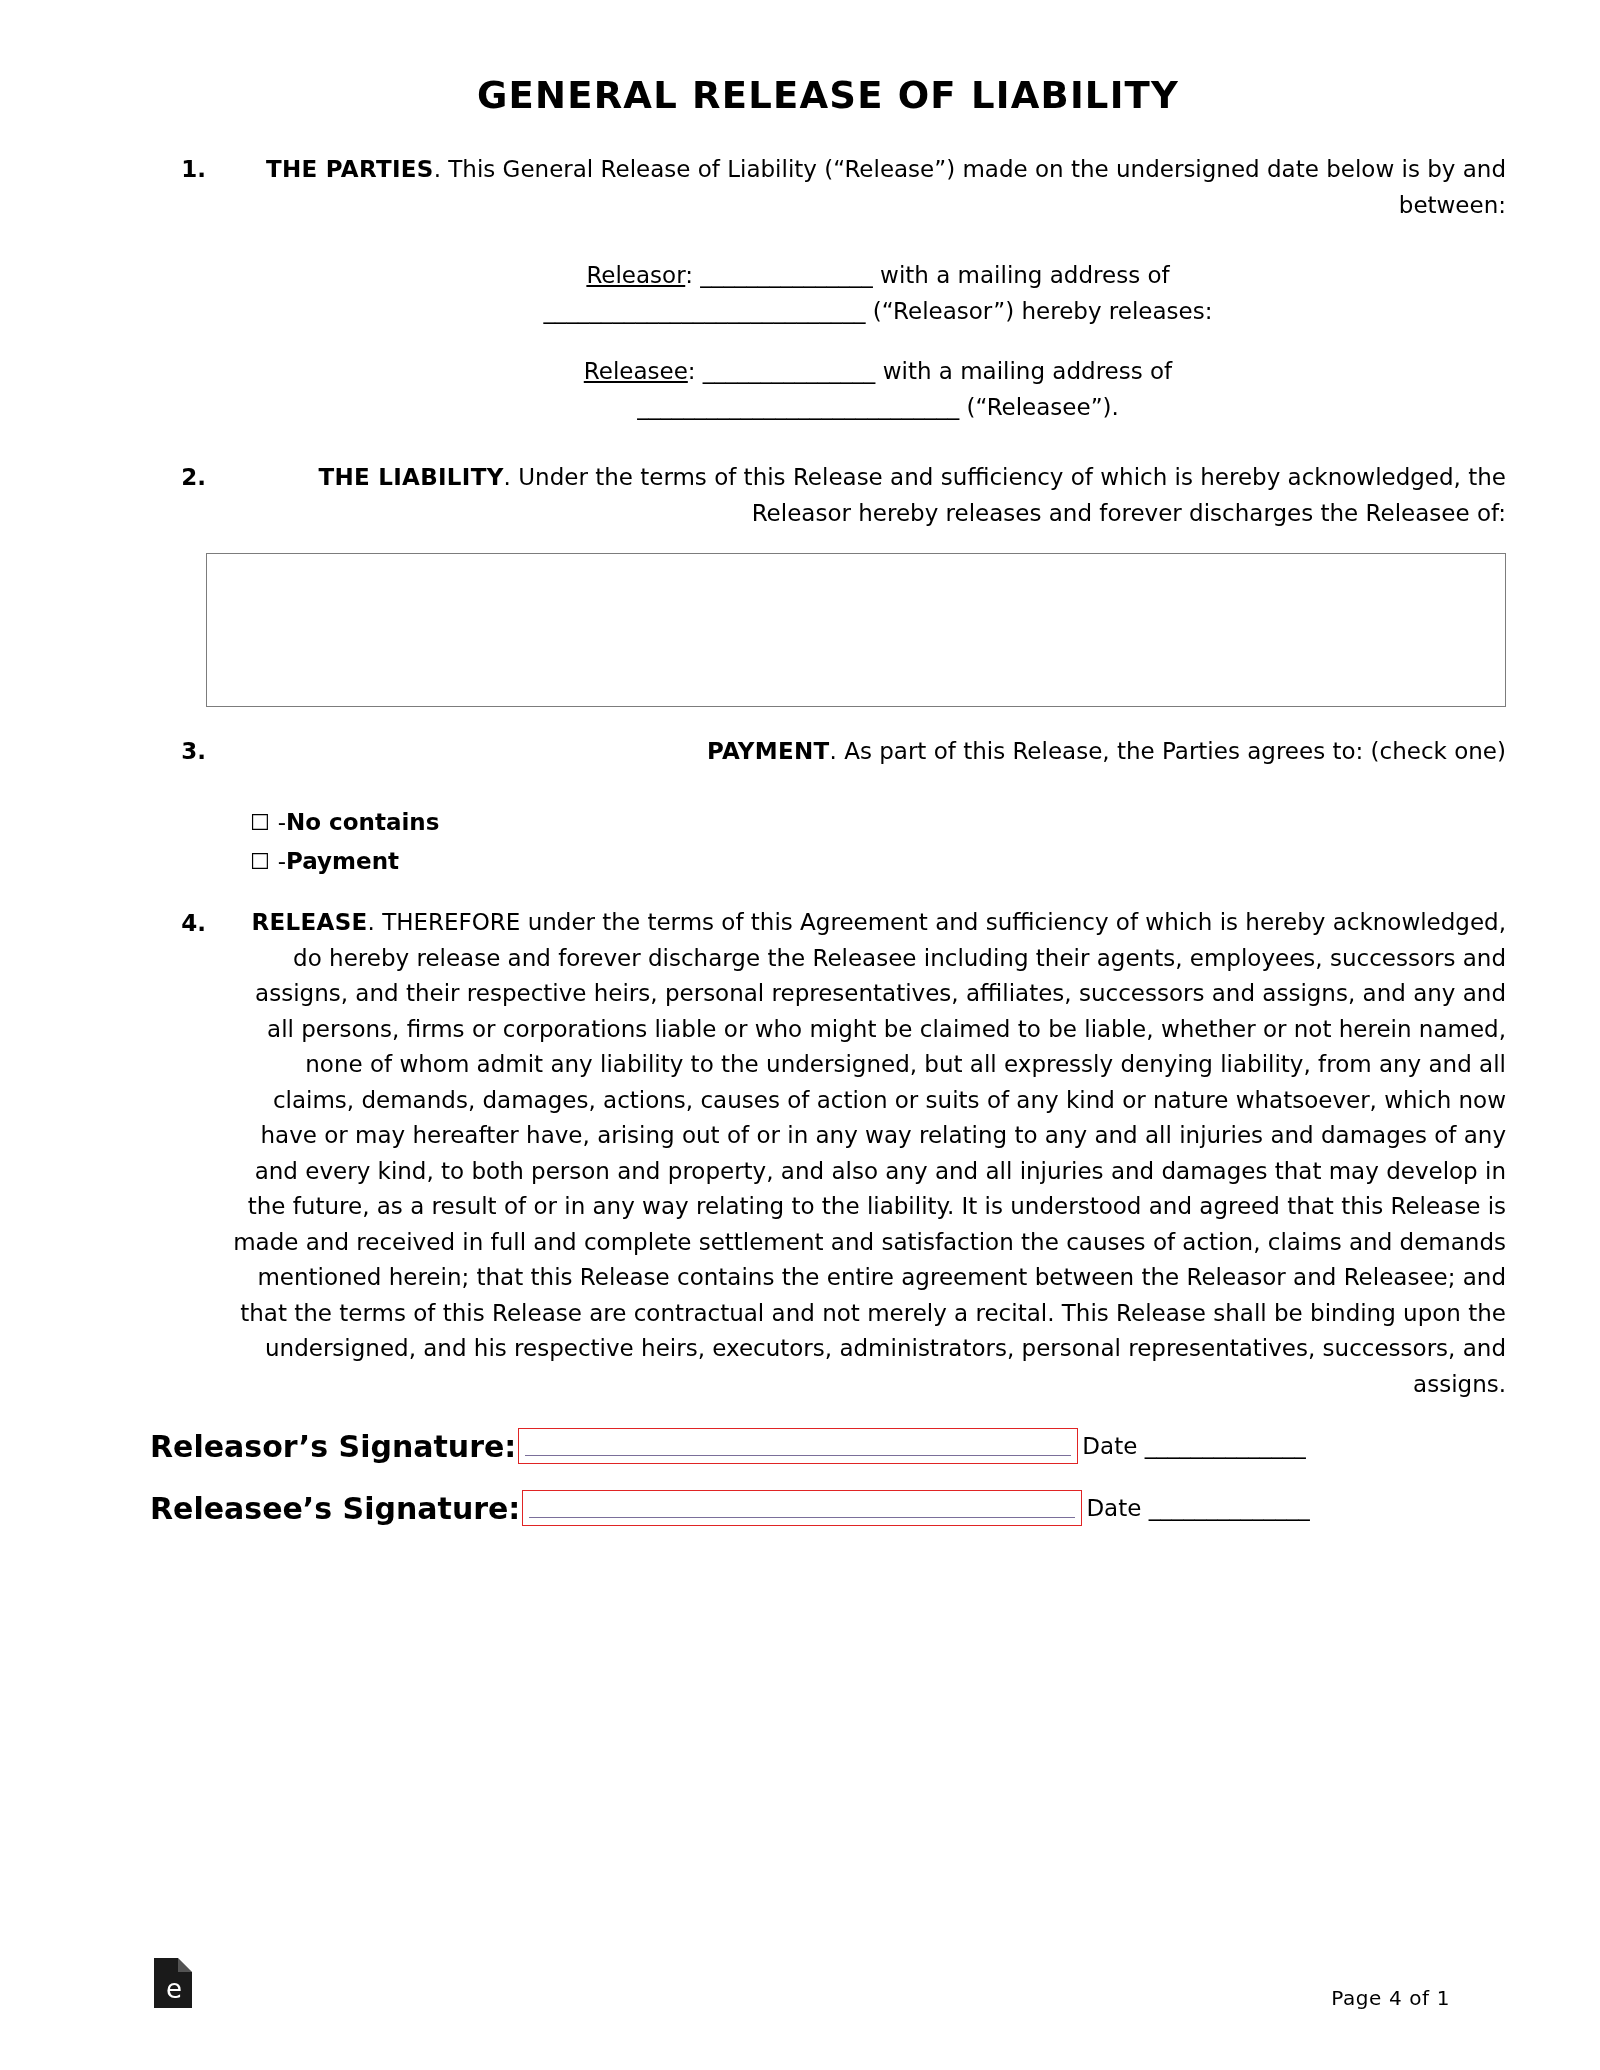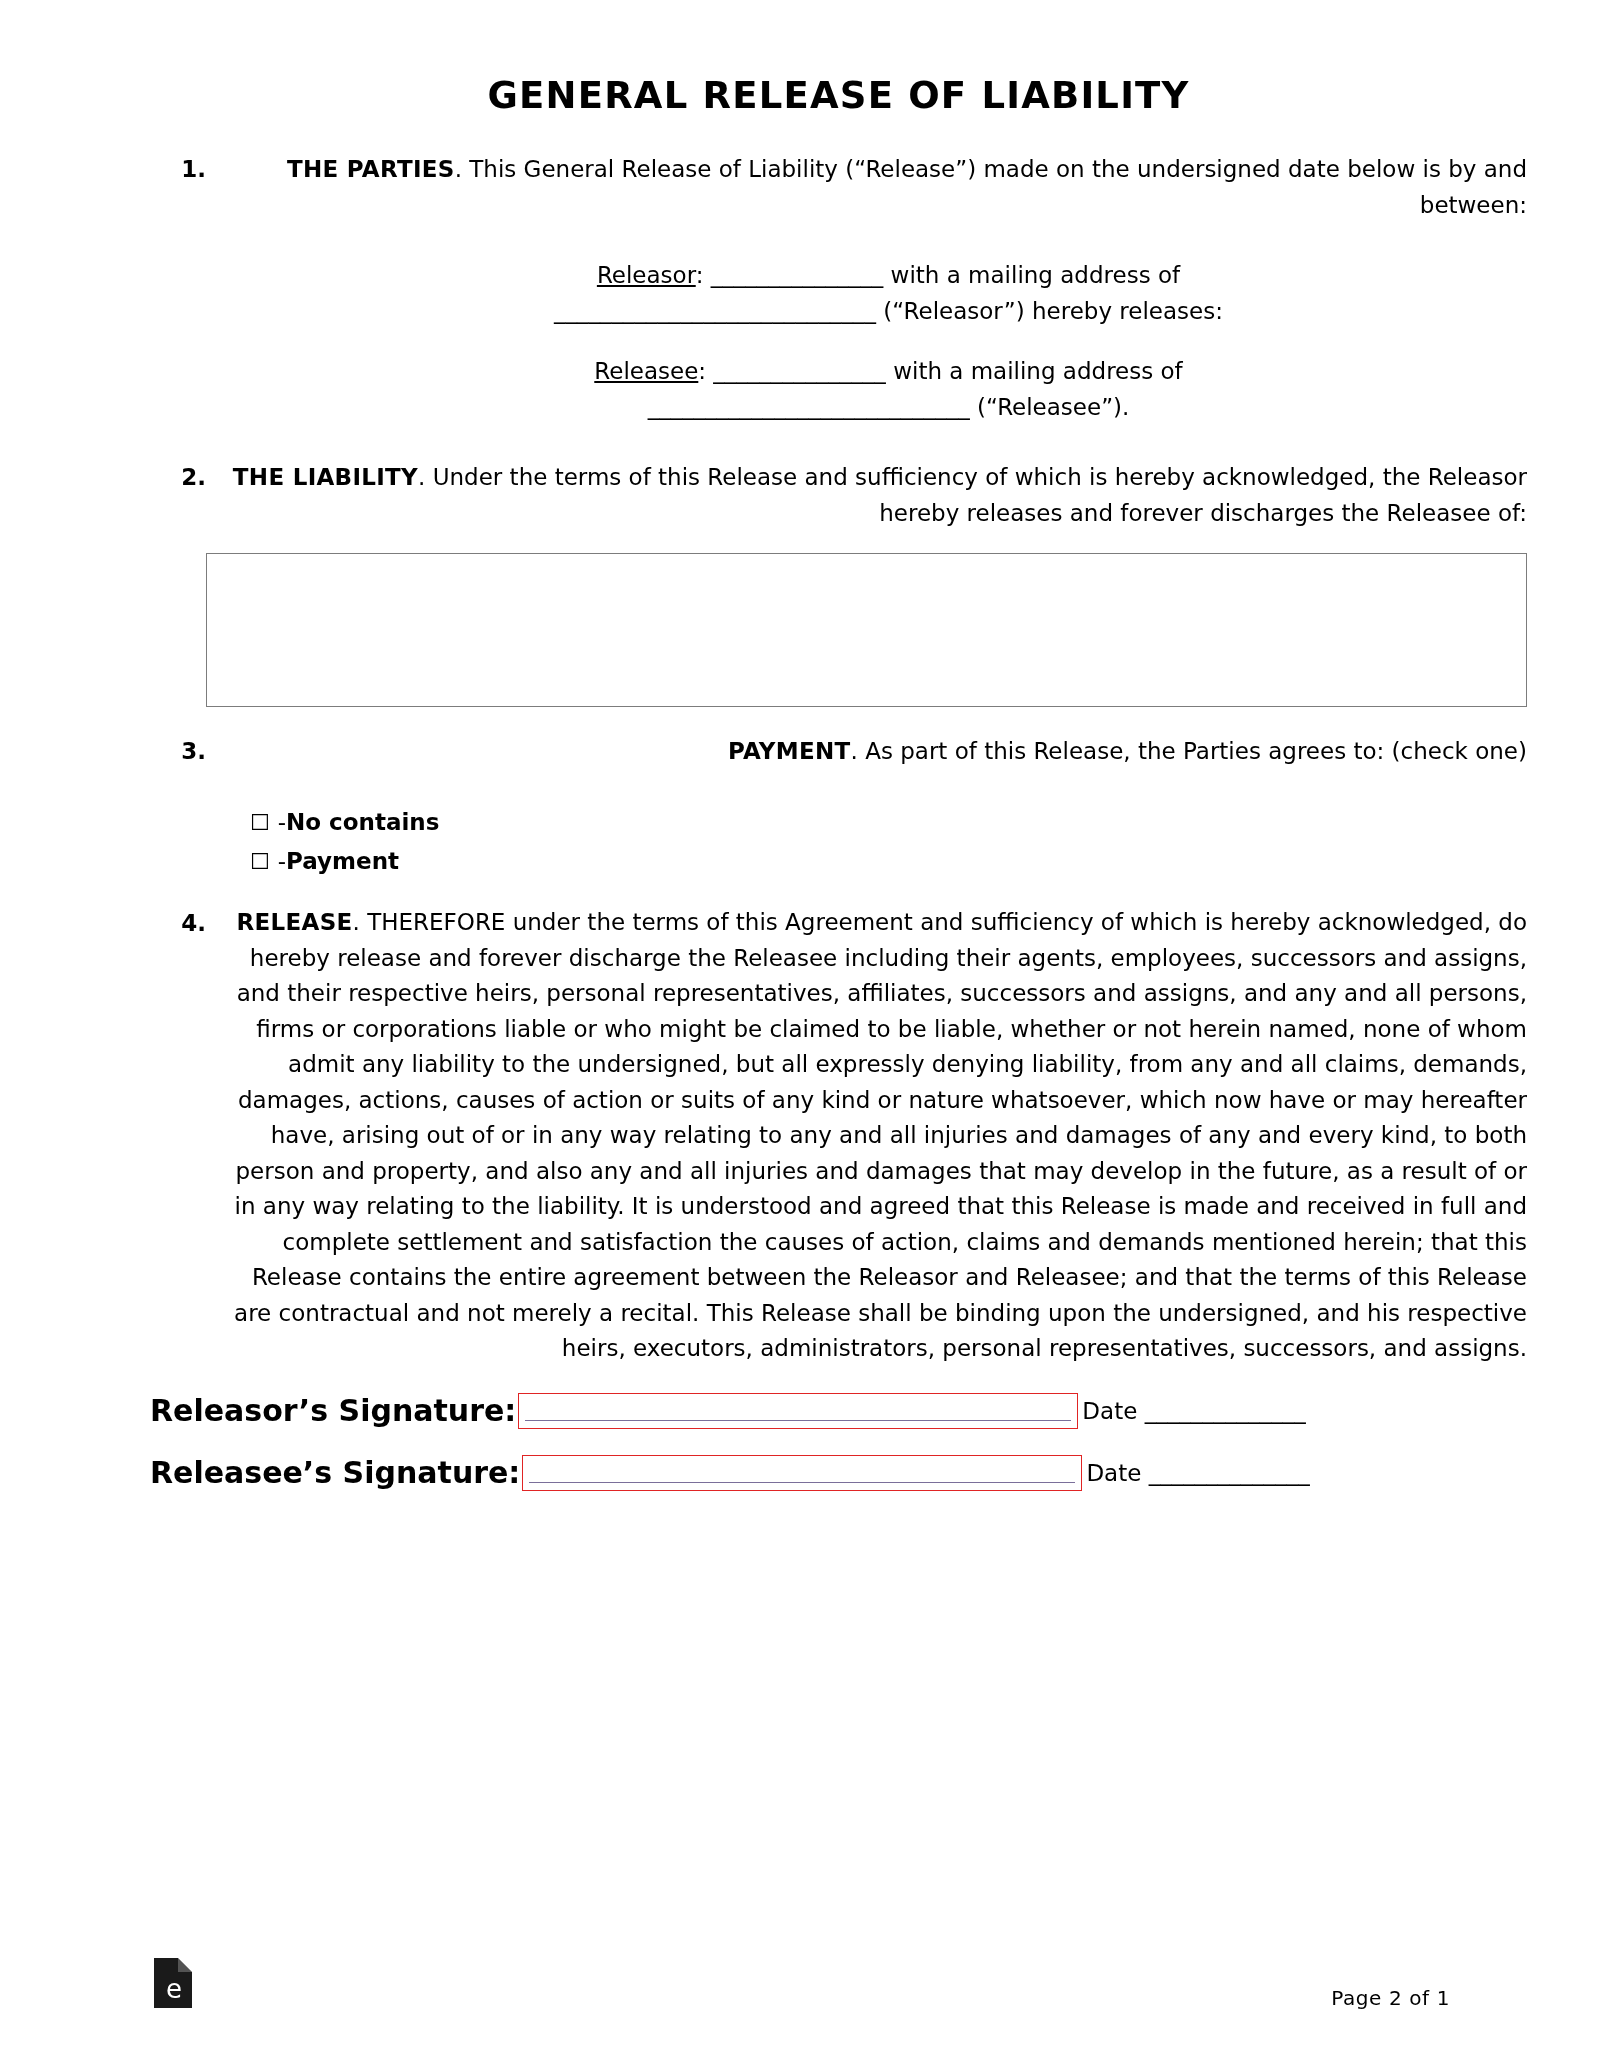--- a/index.html
+++ b/index.html
@@ -13,21 +13,21 @@
     font-family: "DejaVu Sans", sans-serif;
     color: #000000;
     position: relative;
     overflow: hidden;
   }
   .page {
     position: relative;
     width: 1600px;
     height: 2070px;
     box-sizing: border-box;
-    padding: 56px 73px 0 150px;
+    padding: 56px 94px 0 150px;
   }
   .doc-title {
     text-align: center;
     font-size: 37px;
     font-weight: bold;
     letter-spacing: 1.2px;
     margin: 18px 0 34px 0;
     font-family: "DejaVu Sans", sans-serif;
   }
   .clause {
@@ -216,16 +216,16 @@
   </div>
 
   <div class="footer">
     <span class="logo">
       <svg width="46" height="54" viewBox="0 0 46 54" xmlns="http://www.w3.org/2000/svg">
         <path d="M4 2 H28 L42 16 V52 H4 Z" fill="#1a1a1a"></path>
         <path d="M28 2 L42 16 H28 Z" fill="#ffffff" opacity="0.25"></path>
         <text x="16" y="42" font-family="DejaVu Sans, sans-serif" font-size="26" fill="#ffffff">e</text>
       </svg>
     </span>
-    <span class="page-num">Page 2 of 1</span>
+    <span class="page-num">Page 4 of 1</span>
   </div>
 
 </div>
 
 </body></html>

